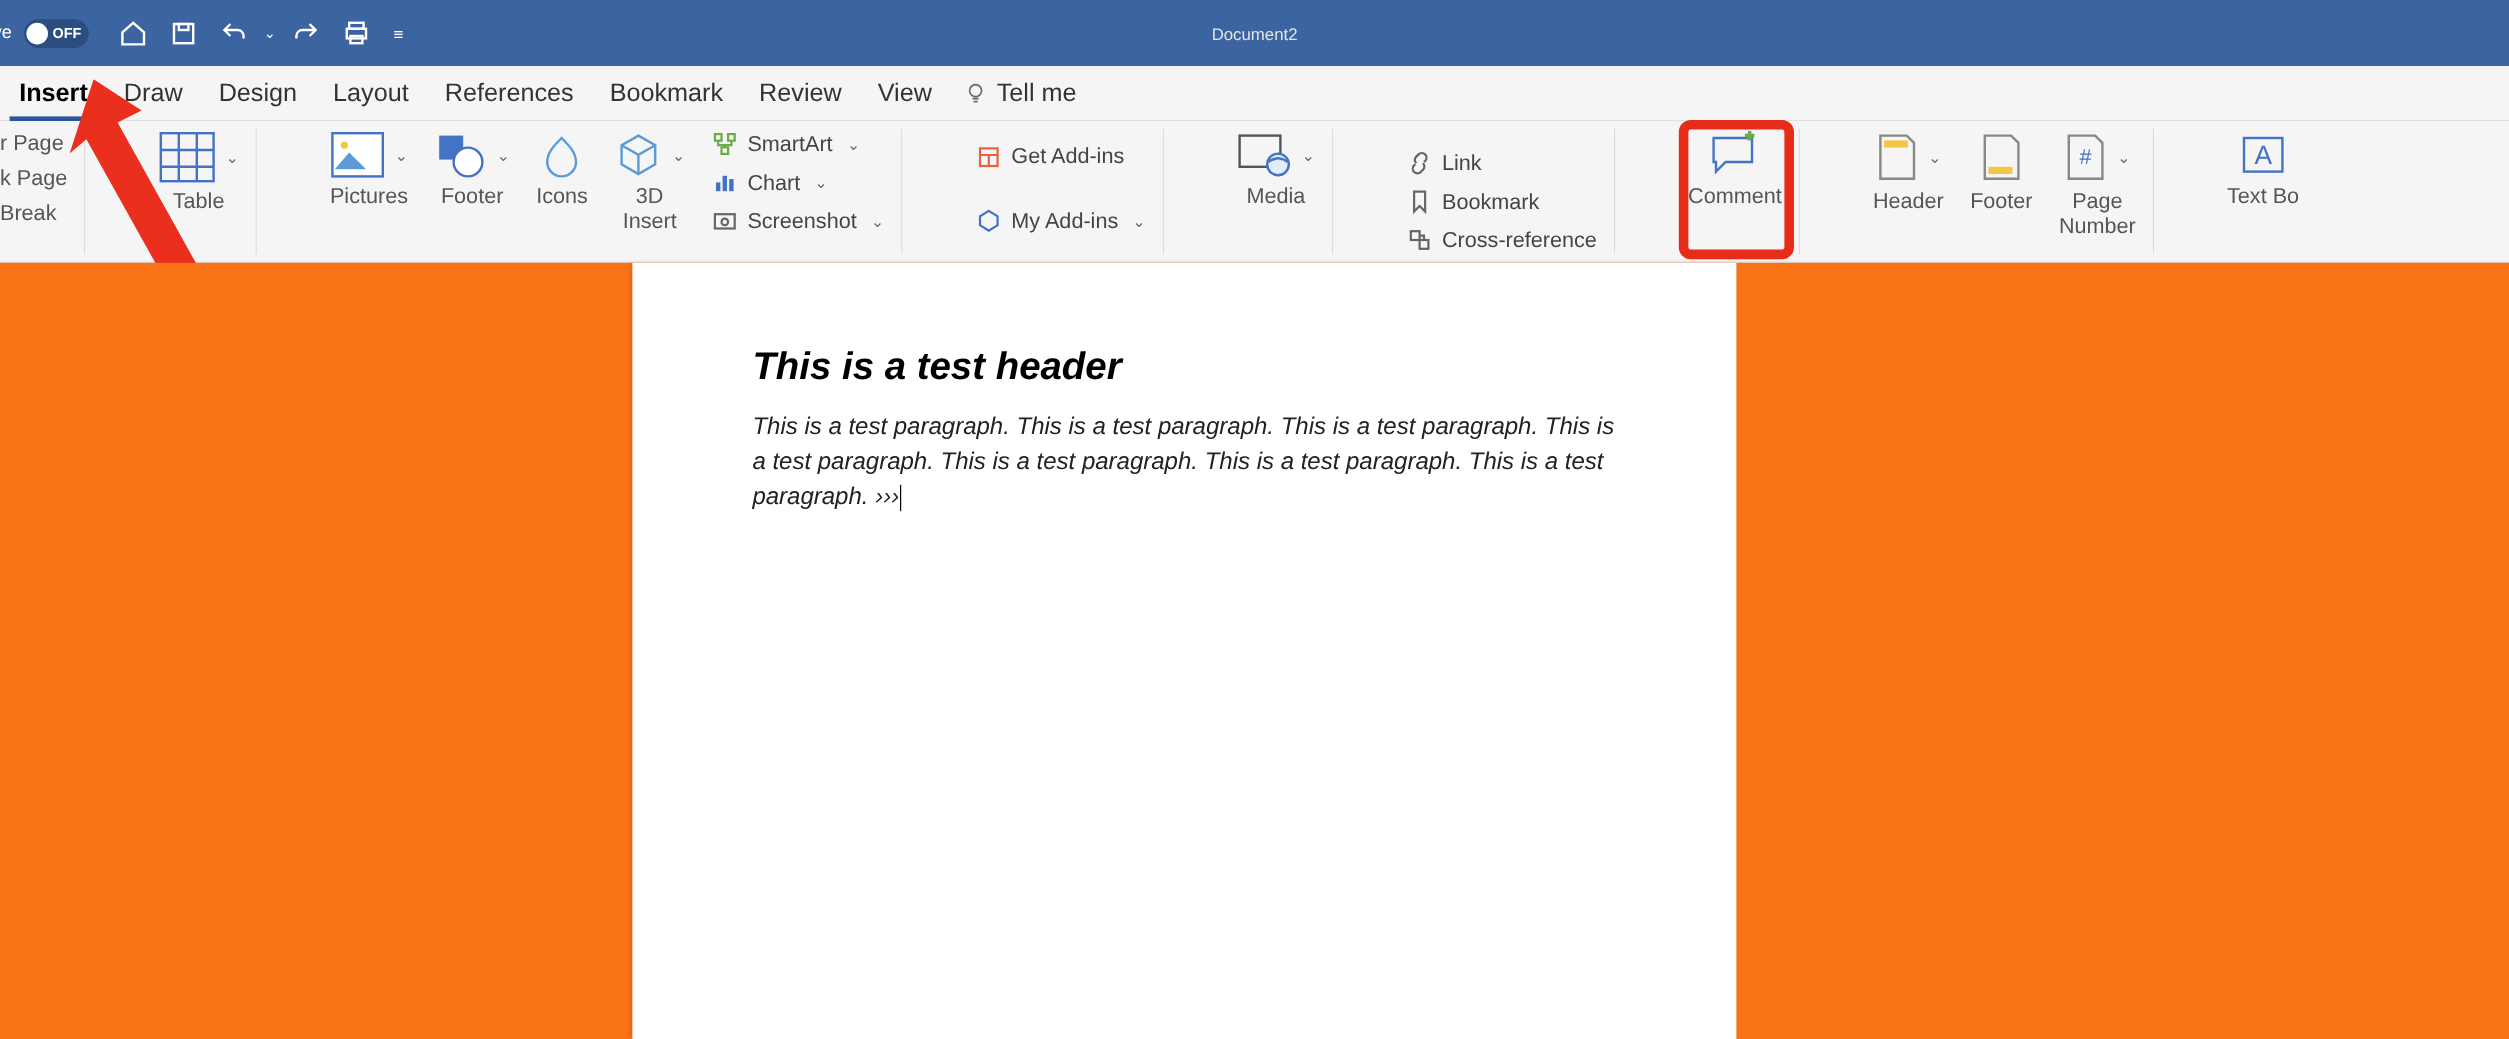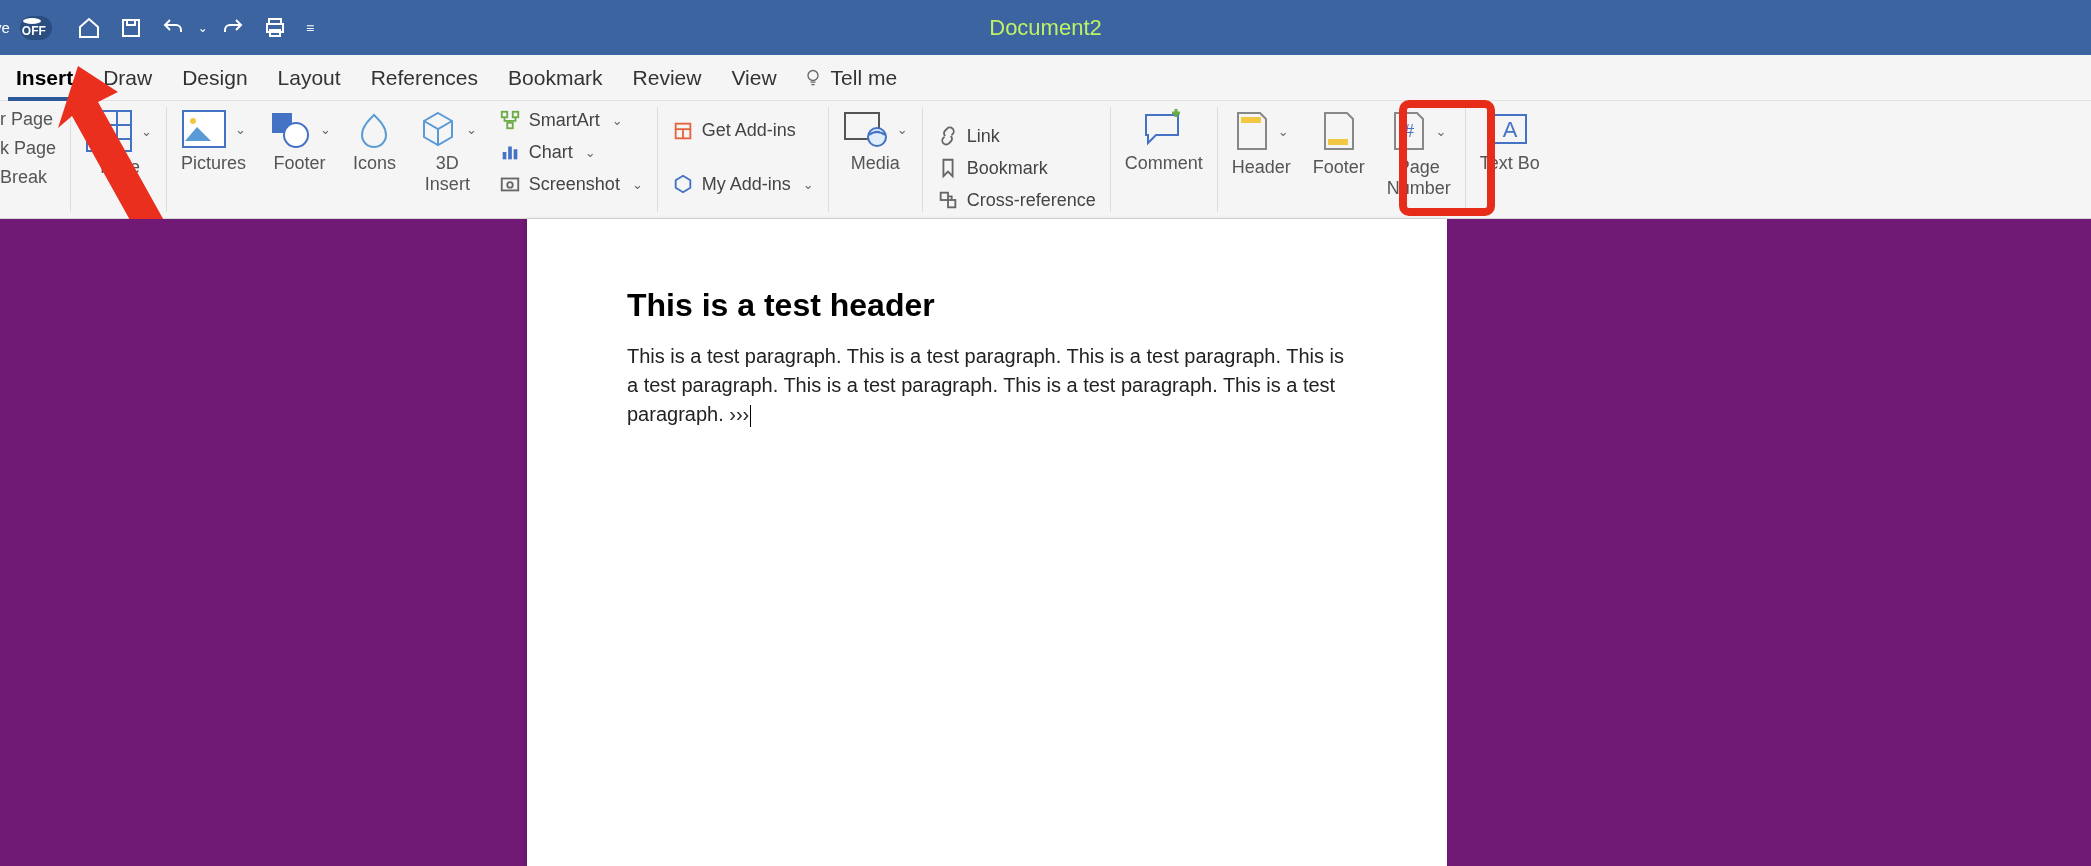--- a/index.html
+++ b/index.html
@@ -1,60 +1,60 @@
 <!DOCTYPE html>
 <html><head>
 <meta charset="utf-8">
 <style>
   * { box-sizing: border-box; margin: 0; padding: 0; font-family: -apple-system, "Segoe UI", sans-serif; }
   body { background: #e9e9e9; width: 2091px; height: 866px; overflow: hidden; position: relative; }
 
   
   .titlebar { background: #3b64a0; height: 55px; display: flex; align-items: center; color: #fff; position: relative; }
-  .toggle { display: inline-flex; align-items: center; background: #2b4d80; border-radius: 14px; padding: 2px 6px 2px 2px; height: 24px; margin-left: 6px; flex-direction: column; }
+  .toggle { display: inline-flex; align-items: center; background: #2b4d80; border-radius: 14px; padding: 2px 6px 2px 2px; height: 24px; margin-left: 6px; }
   .toggle-knob { width: 18px; height: 18px; border-radius: 50%; background: #fff; margin-right: 4px; }
   .toggle-label { font-size: 12px; font-weight: 600; color: #fff; }
   .titlebar-icons { display: flex; align-items: center; gap: 8px; margin-left: 20px; }
   .tb-btn { width: 34px; height: 34px; display: flex; align-items: center; justify-content: center; cursor: pointer; }
   .tb-btn svg { width: 24px; height: 24px; }
   .tb-sep { display:flex; align-items:center; }
-  .doc-title { position: absolute; left: 50%; transform: translateX(-50%); font-size: 22px; color: #bef264; }
+  .doc-title { position: absolute; left: 50%; transform: translateX(-50%); font-size: 14px; color: #e5e5e5; }
   .autosave-text { color:#fff; font-size:15px; margin-left:-6px; margin-right:4px; }
 
   
   .tabs { background: #f5f5f5; height: 46px; display: flex; align-items: center; padding: 0 12px; gap: 22px; border-bottom: 1px solid #e1e1e1; font-size: 21px; color: #333; }
   .tab { cursor: pointer; padding: 8px 4px; position: relative; }
   .tab.active { font-weight: 700; color: #000; }
   .tab.active::after { content:""; position:absolute; bottom:-3px; left:-4px; right:-4px; height:4px; background:#2c5898; }
   .tellme-wrap { display:flex; align-items:center; gap:8px; }
   .bulb { width:20px; height:20px; }
 
   
-  .ribbon { background: #f5f5f5; height: 118px; border-bottom: 1px solid #d8d8d8; display:flex; align-items:stretch; padding: 6px 0; position:relative; }
+  .ribbon { background: #f5f5f5; height: 118px; border-bottom: 1px solid #d8d8d8; display:flex; align-items:stretch; padding: 6px 0; position:relative;gap:47px; }
   .group { display:flex; flex-direction:column; justify-content:space-between; padding: 2px 14px 6px 14px; border-right: 1px solid #dedede; }
   .group:last-child { border-right:none; }
   .big-btn { display:flex; flex-direction:column; align-items:center; justify-content:flex-end; gap:4px; cursor:pointer; }
   .big-btn .lbl { font-size:18px; color:#555; text-align:center; line-height:1.15; }
   .row { display:flex; align-items:flex-start; gap:22px; }
   .small-stack { display:flex; flex-direction:column; gap:10px; }
   .small-item { display:flex; align-items:center; gap:8px; cursor:pointer; font-size:18px; color:#444; }
   .small-item svg { width:22px; height:22px; }
   .chev { font-size:13px; color:#666; margin-left:4px; }
   .with-chev { display:flex; align-items:center; gap:4px; }
   .side-list { display:flex; flex-direction:column; gap:8px; justify-content:center; }
   .side-list .sitem { font-size:18px; color:#555; cursor:pointer; }
 
   
   .highlight-box { position:absolute; border:8px solid #e82c1a; border-radius:10px; pointer-events:none; }
 
   
   .arrow { position:absolute; pointer-events:none; }
 
   
-  .doc-area { position:absolute; top:219px; left:0; right:0; bottom:0; background:#701a75; }
+  .doc-area { position:absolute; top:219px; left:0; right:0; bottom:0; background:#f97316;font-style:italic; }
   .page { position:absolute; top:0; left:527px; width:920px; height:647px; background:#fff; box-shadow: -2px 0 4px rgba(0,0,0,0.1); padding: 68px 100px; }
   .page h1 { font-size:32px; font-weight:700; color:#000; margin-bottom:18px; }
   .page p { font-size:20px; color:#222; line-height:1.45; }
   .cursor { display:inline-block; width:1px; height:22px; background:#000; vertical-align:middle; margin-left:1px; }
 </style>
 </head>
 <body>
 
 <div class="titlebar">
   <span class="autosave-text">ve</span>

